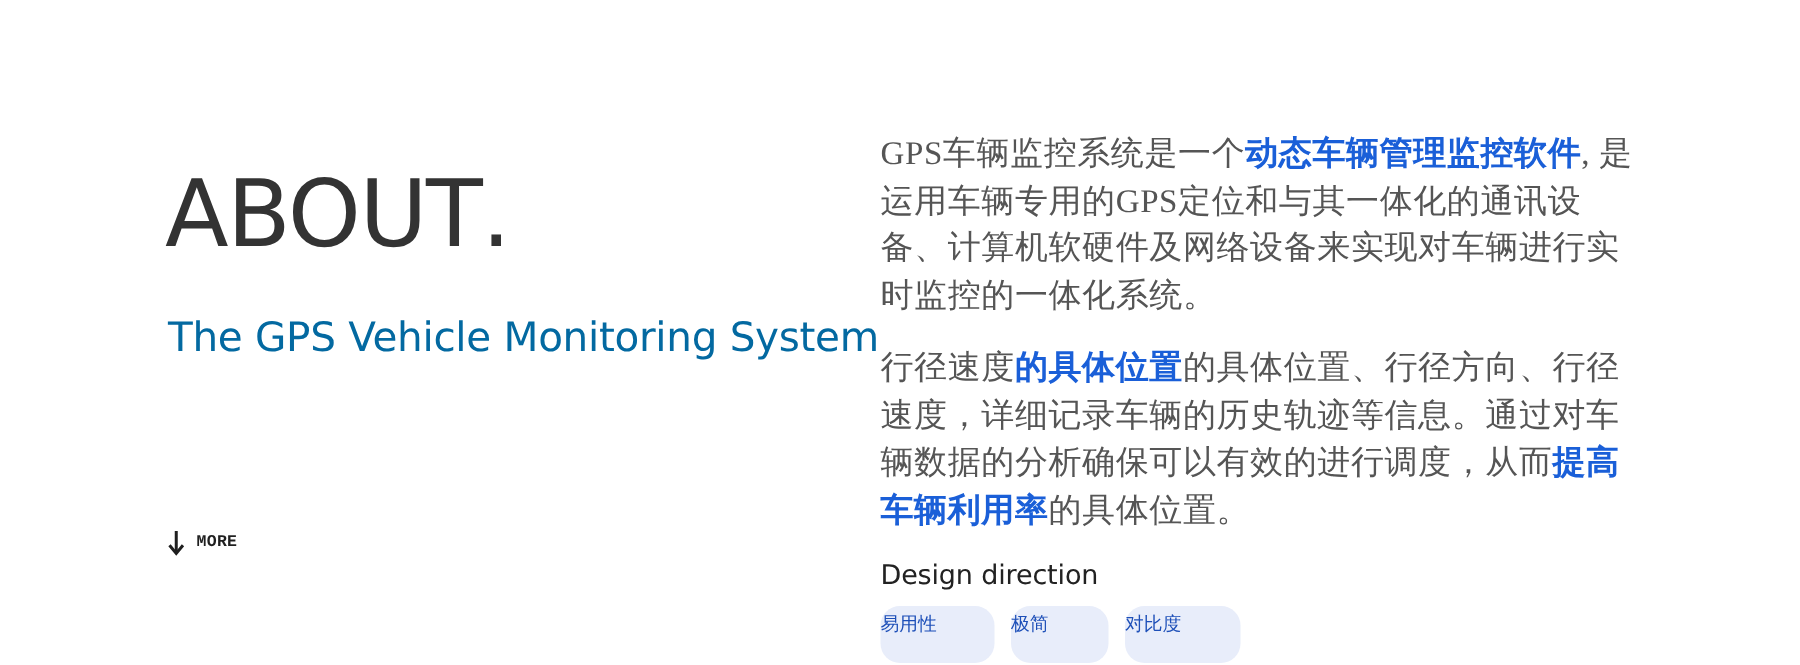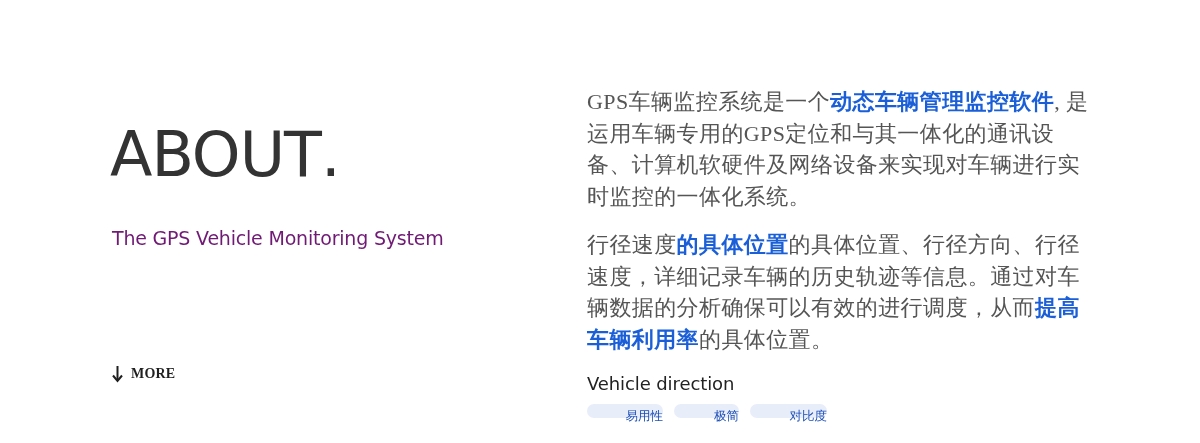--- a/index.html
+++ b/index.html
@@ -10,21 +10,21 @@
     body {
       width: 1200px;
       height: 443px;
       position: relative;
       overflow: hidden;
       font-family: "Liberation Sans", "DejaVu Sans", sans-serif;
     }
     .left {
       position: absolute;
       left: 112px;
-      top: 16px;
+      top: 4px;
       width: 440px;
       height: 394px;
     }
     .about-title {
       position: absolute;
       left: -2px;
       top: 108px;
       margin: 0;
       font-family: "DejaVu Sans", sans-serif;
       font-size: 62px;
@@ -37,23 +37,23 @@
     .about-title .dot {
       font-size: 62px;
       letter-spacing: 0;
     }
     .subtitle {
       position: absolute;
       left: 0;
       top: 207px;
       margin: 0;
       font-family: "DejaVu Sans", sans-serif;
-      font-size: 19px;
+      font-size: 27px;
       font-weight: 500;
-      color: #701a75;
+      color: #0369a1;
       line-height: 30px;
       white-space: nowrap;
       letter-spacing: -0.2px;
     }
     .more-link {
       position: absolute;
       left: 0;
       top: 348px;
       display: flex;
       align-items: center;
@@ -61,22 +61,22 @@
       cursor: pointer;
       text-decoration: none;
       color: #1f1f1f;
     }
     .more-link .arrow {
       width: 11px;
       height: 18px;
       display: inline-block;
     }
     .more-link .label {
-      font-family: Liberation Serif, serif;
-      font-size: 14px;
+      font-family: Liberation Mono, monospace;
+      font-size: 11px;
       font-weight: 600;
       letter-spacing: 0.2px;
       line-height: 20px;
       color: #1f1f1f;
     }
 
     .right {
       position: absolute;
       left: 587px;
       top: 86px;
@@ -106,28 +106,28 @@
       color: #222222;
       line-height: 24px;
       letter-spacing: -0.1px;
     }
     .tags {
       display: flex;
       gap: 11px;
       margin-top: 8px;
     }
     .tag {
-      height: 14px;
+      height: 38px;
       border-radius: 13px;
       background: #e8edfa;
       color: #1d4fb8;
       font-family: Liberation Serif, serif;
       font-size: 12.5px;
       line-height: 25px;
-      text-align: right;
+      text-align: left;
       cursor: pointer;
     }
     .tag.t0 { width: 76px; }
     .tag.t1 { width: 65px; }
     .tag.t2 { width: 77px; }
   </style>
 </head>
 <body>
 
 <div class="left">
@@ -142,20 +142,20 @@
     </svg>
     <span class="label">MORE</span>
   </a>
 </div>
 
 <div class="right">
   <p class="para"><span>GPS车辆监控系统是一个</span><span class="hl">动态车辆管理监控软件</span><span>, 是运用车辆专用的GPS定位和与其一体化的通讯设备、计算机软硬件及网络设备来实现对车辆进行实时监控的一体化系统。</span></p>
 
   <p class="para"><span>行径速度</span><span class="hl">的具体位置</span><span>的具体位置、行径方向、行径速度，详细记录车辆的历史轨迹等信息。通过对车辆数据的分析确保可以有效的进行调度，从而</span><span class="hl">提高车辆利用率</span><span>的具体位置。</span></p>
 
-  <h3 class="design-heading">Vehicle direction</h3>
+  <h3 class="design-heading">Design direction</h3>
 
   <div class="tags">
     <span class="tag t0">易用性</span>
     <span class="tag t1">极简</span>
     <span class="tag t2">对比度</span>
   </div>
 </div>
 
 </body></html>

